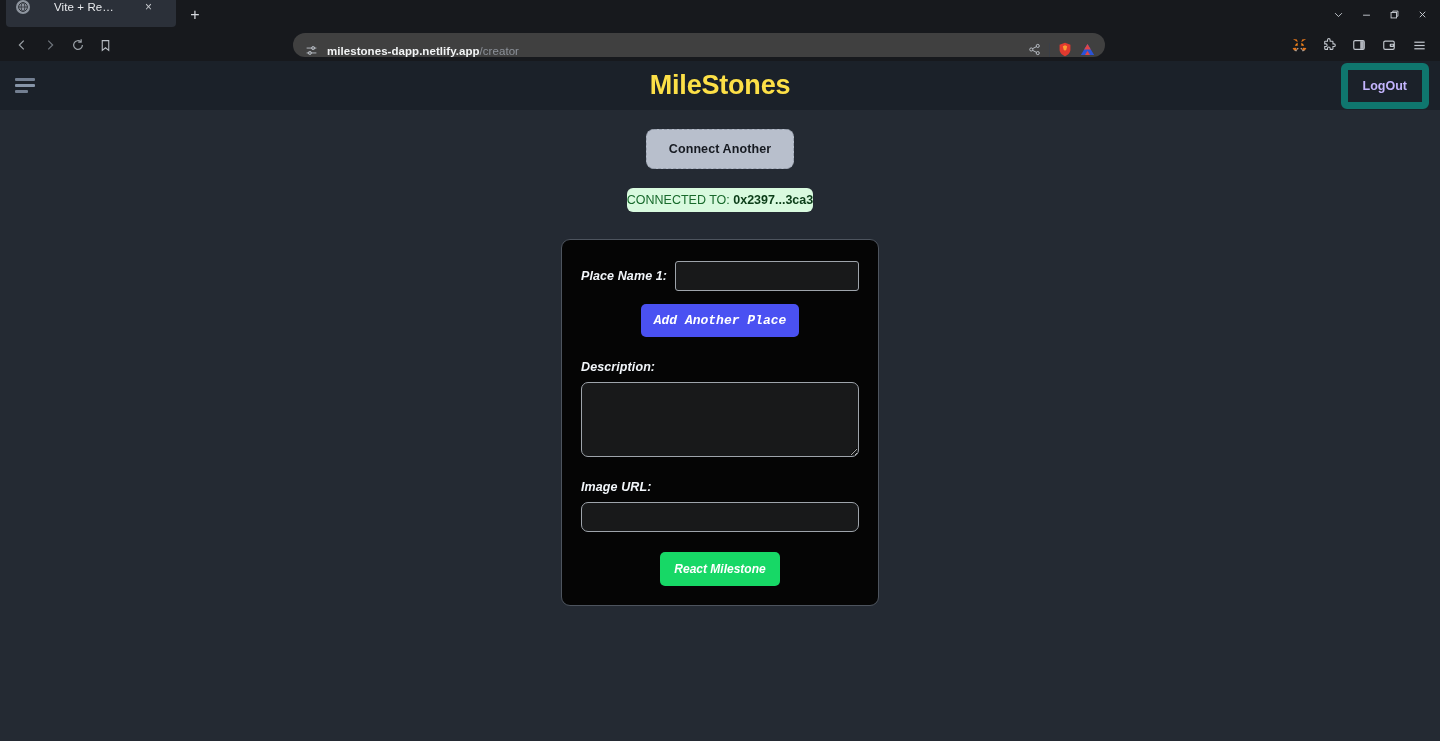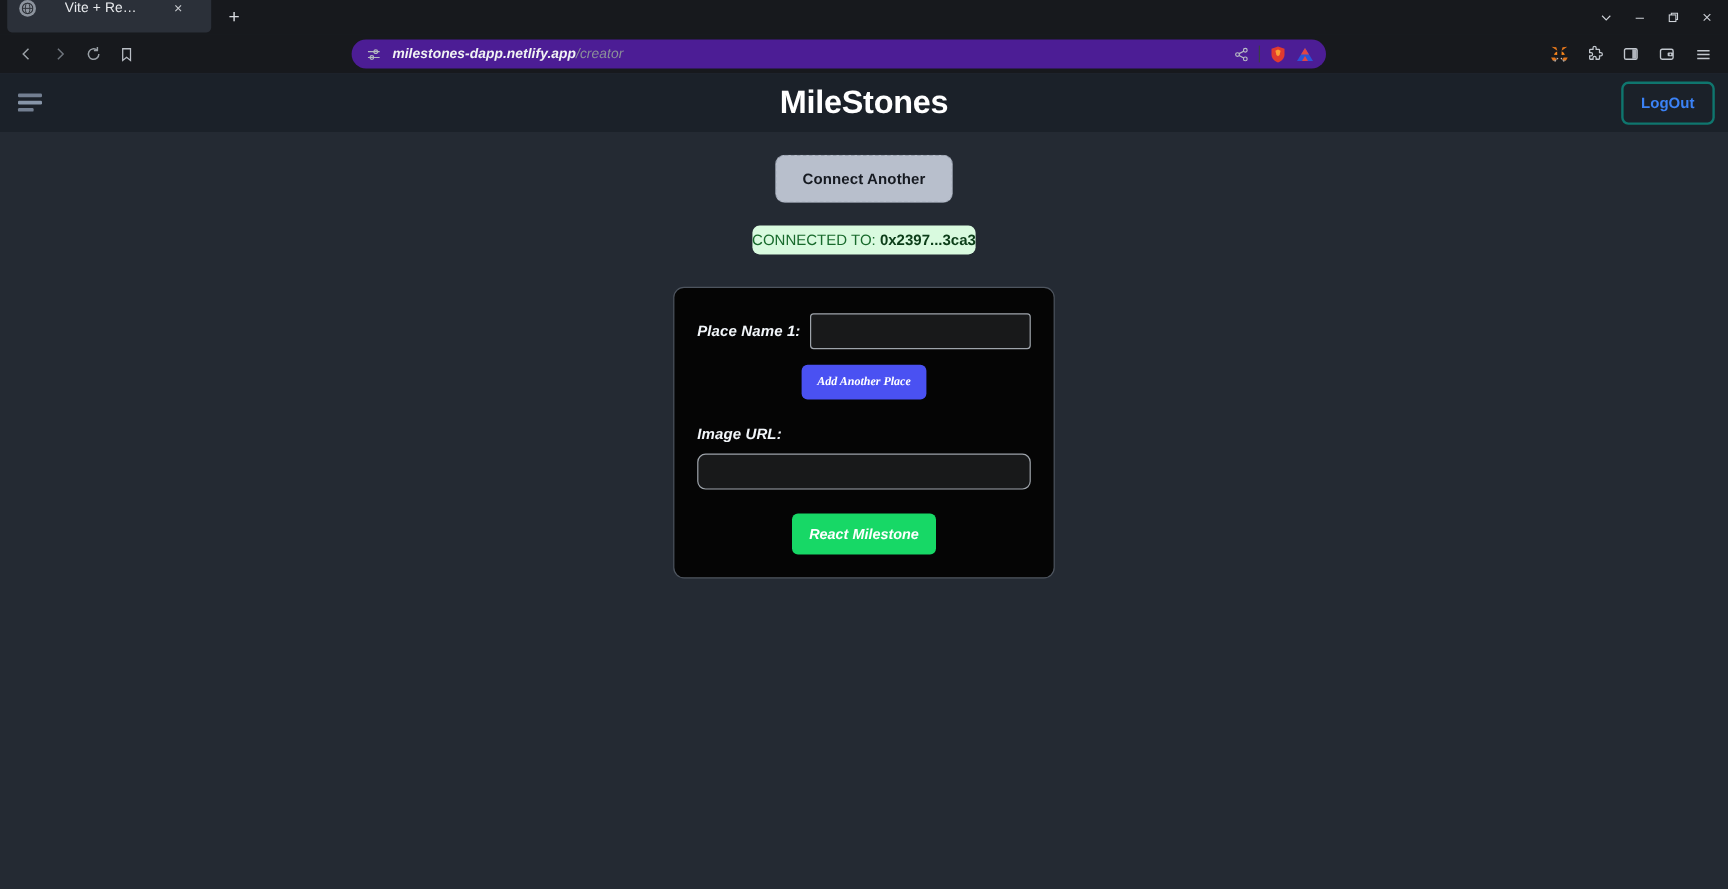--- a/index.html
+++ b/index.html
@@ -61,24 +61,23 @@
     width: 28px; height: 28px; display: flex; align-items: center;
     justify-content: center; color: #9aa0a6; border-radius: 50%;
   }
   .navbtn.dim { color: #6f757d; }
   .omnibox-wrap { flex: 1; display: flex; align-items: center; justify-content: center; position: relative; }
   .bookmark-btn {
     position: absolute; left: 0; width: 26px; height: 26px;
     display: flex; align-items: center; justify-content: center; color: #b9bec5;
   }
   .omnibox {
-    width: 812px; height: 24px; background: #4c1d95; border-radius: 12px;
-    display: flex; align-items: center; padding: 0 4px 0 12px; gap: 9px;
+    width: 812px; height: 24px; background: #404040; border-radius: 12px;
+    display: flex; align-items: flex-end; padding: 0 4px 0 12px; gap: 9px;
     margin-left: 30px;
-    font-style: italic;
   }
   .om-icon { display: flex; align-items: center; color: #b4b9c0; flex: 0 0 auto; }
   .om-url { font-size: 11.5px; color: #f1f3f4; flex: 1; white-space: nowrap; letter-spacing: .05px; }
   .om-url .path { color: #8c9199; }
   .om-right { display: flex; align-items: center; gap: 8px; padding-right: 6px; }
   .om-sep { width: 1px; height: 14px; background: #3a3f48; }
   .om-btn { display: flex; align-items: center; justify-content: center; }
   .ext-area { display: flex; align-items: center; gap: 4px; padding-left: 10px; }
   .ext-btn {
     width: 26px; height: 26px; display: flex; align-items: center;
@@ -95,26 +94,26 @@
   .menu-icon {
     width: 28px; height: 28px; display: flex; flex-direction: column;
     justify-content: center; gap: 3px; padding-left: 4px;
   }
   .menu-icon i { display: block; height: 3px; background: #737f91; border-radius: 1px; }
   .menu-icon i:nth-child(1) { width: 20px; }
   .menu-icon i:nth-child(2) { width: 20px; background: #8795a8; }
   .menu-icon i:nth-child(3) { width: 13px; }
   .brand {
     position: absolute; left: 0; right: 0; text-align: center;
-    font-size: 27px; font-weight: bold; color: #ffffff;
+    font-size: 27px; font-weight: bold; color: #fde047;
     letter-spacing: -.2px; pointer-events: none;
   }
   .logout-btn {
     position: absolute; right: 11px; top: 50%; transform: translateY(-50%);
-    border: 2px solid #0f766e; color: #3b82f6; background: transparent;
+    border: 7px solid #0f766e; color: #c4b5fd; background: transparent;
     font-size: 12.5px; font-weight: bold; border-radius: 6px;
     padding: 9px 15px; font-family: inherit;
   }
 
   .page-body { padding-top: 19px; }
 
   .connect-row { display: flex; justify-content: center; }
   .connect-btn {
     background: #b8bfcc; color: #161a21; border: 1px dashed #9aa2b0;
     border-radius: 8px; font-size: 12.5px; font-weight: bold;
@@ -139,22 +138,22 @@
   }
   .row-inline { display: flex; align-items: center; gap: 8px; }
   .text-input {
     flex: 1; height: 30px; background: #18191a; border: 1px solid #9ea4ab;
     border-radius: 3px; color: #e9edf2; font-family: inherit; font-size: 12px;
     padding: 0 8px; outline: none;
   }
   .add-row { display: flex; justify-content: center; margin-top: 13px; }
   .add-btn {
     background: #4a51f2; color: #ffffff; border: none; border-radius: 5px;
-    font-size: 10px; font-weight: bold; font-style: italic;
-    padding: 9px 13px; font-family: Liberation Serif, serif;
+    font-size: 13px; font-weight: bold; font-style: italic;
+    padding: 9px 13px; font-family: Liberation Mono, monospace;
   }
   .block { margin-top: 20px; }
   .textarea-input {
     width: 100%; height: 75px; margin-top: 7px; background: #18191a;
     border: 1px solid #9ea4ab; border-radius: 7px; color: #e9edf2;
     font-family: inherit; font-size: 12px; padding: 7px 8px; outline: none;
     resize: vertical; display: block;
   }
   .url-input {
     width: 100%; height: 30px; margin-top: 7px; background: #18191a;
@@ -346,20 +345,24 @@
 
         <div class="row-inline">
           <label class="field-label">Place Name 1:</label>
           <input class="text-input" type="text" placeholder="" style="">
         </div>
 
         <div class="add-row">
           <button class="add-btn">Add Another Place</button>
         </div>
 
+        <div class="block">
+          <label class="field-label">Description:</label>
+          <textarea class="textarea-input" placeholder="" style=""></textarea>
+        </div>
 
         <div class="block">
           <label class="field-label">Image URL:</label>
           <input class="url-input" type="text" placeholder="" style="">
         </div>
 
         <div class="submit-row">
           <button class="submit-btn">React Milestone</button>
         </div>
 

